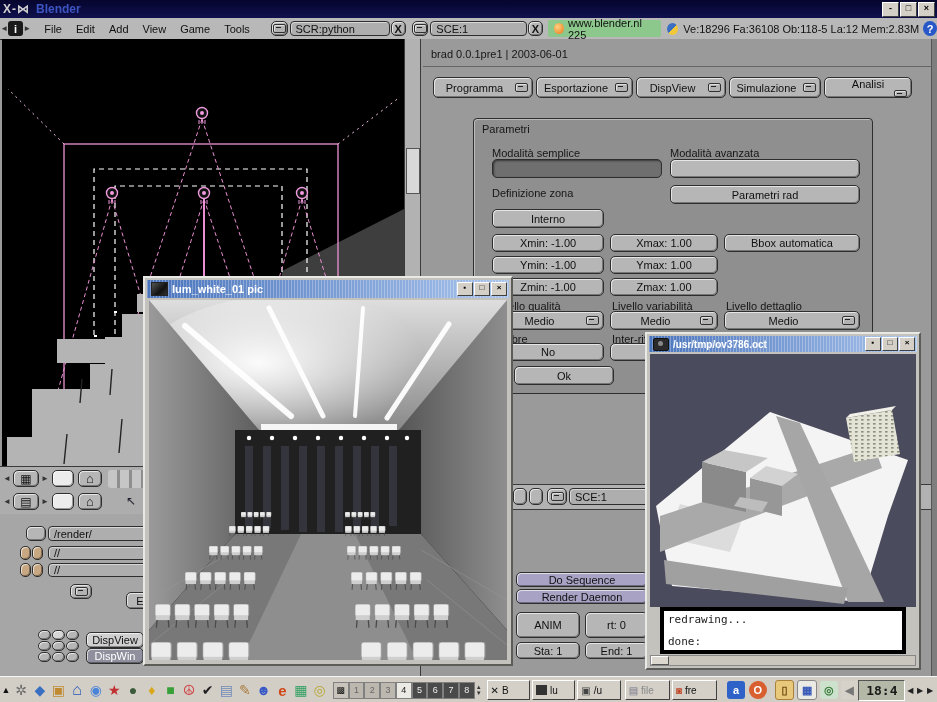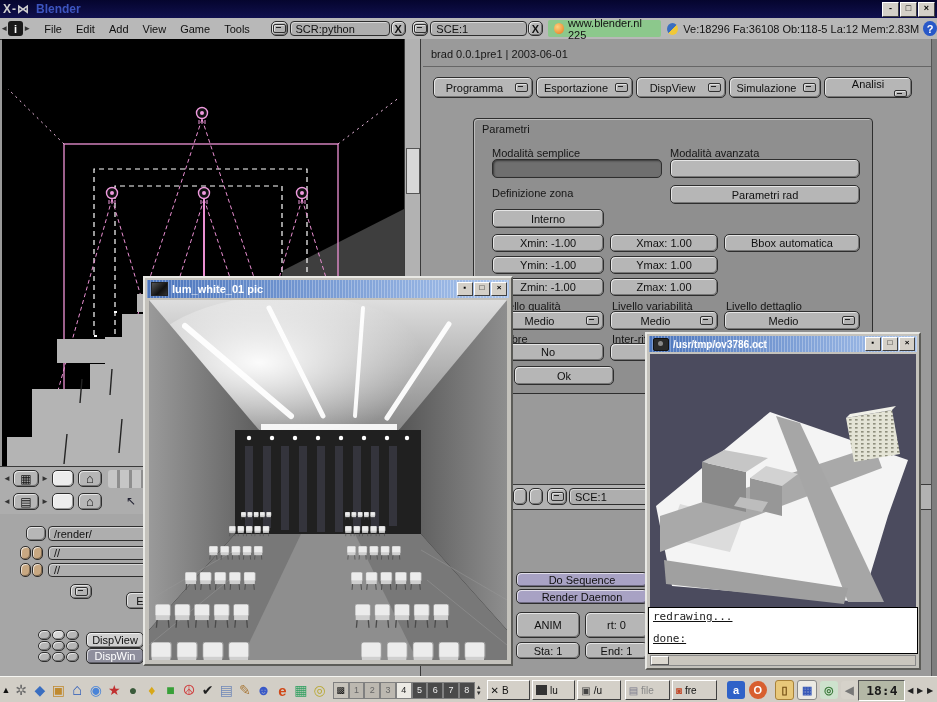--- a/index.html
+++ b/index.html
@@ -467,21 +467,21 @@
       <polygon points="126,62 150,69 234,248 198,248" fill="#a6a6a6"></polygon>
       <polygon points="14,206 198,234 194,250 16,230" fill="#a0a0a0"></polygon>
       <polygon points="52,108 52,148 96,158 96,118" fill="#8a8a8a"></polygon>
       <polygon points="52,108 96,118 118,104 74,96" fill="#c6c6c6"></polygon>
       <polygon points="100,124 100,154 132,162 132,132" fill="#979797"></polygon>
       <polygon points="100,124 132,132 148,120 116,112" fill="#d2d2d2"></polygon>
       <polygon points="84,152 112,158 118,148 90,143" fill="#bdbdbd"></polygon>
       <polygon points="196,64 242,56 250,100 204,108" fill="url(#spk)"></polygon>
       <polygon points="196,64 242,56 246,52 200,60" fill="#f0f0e8"></polygon>
     </svg>
-    <div style="margin:0 1px;height:47px;background:#ffffff;border:1px solid #000000;box-sizing:border-box;padding:2px 4px;text-decoration:underline;">
+    <div style="margin:0 13px;height:47px;background:#ffffff;border:4px solid #000000;box-sizing:border-box;padding:2px 4px;">
       <div class="mono" style="font-size:11px;color:#222;">redrawing...</div>
       <div class="mono" style="font-size:11px;color:#222;margin-top:9px;">done:</div>
     </div>
     <div style="margin:1px 3px;height:11px;background:#cac6be;border:1px solid #888;box-sizing:border-box;display:flex;">
       <span style="width:18px;height:9px;background:#dcd8d0;border:1px solid;border-color:#fff #555 #555 #fff;box-sizing:border-box;"></span>
     </div>
   </div>
 
   <div class="abs" style="left:0;top:676px;width:937px;height:26px;background:#d2cec6;border-top:1px solid #f6f6f2;display:flex;align-items:center;z-index:30;">
     <span style="width:12px;text-align:center;font-size:9px;color:#111;">▲</span>

